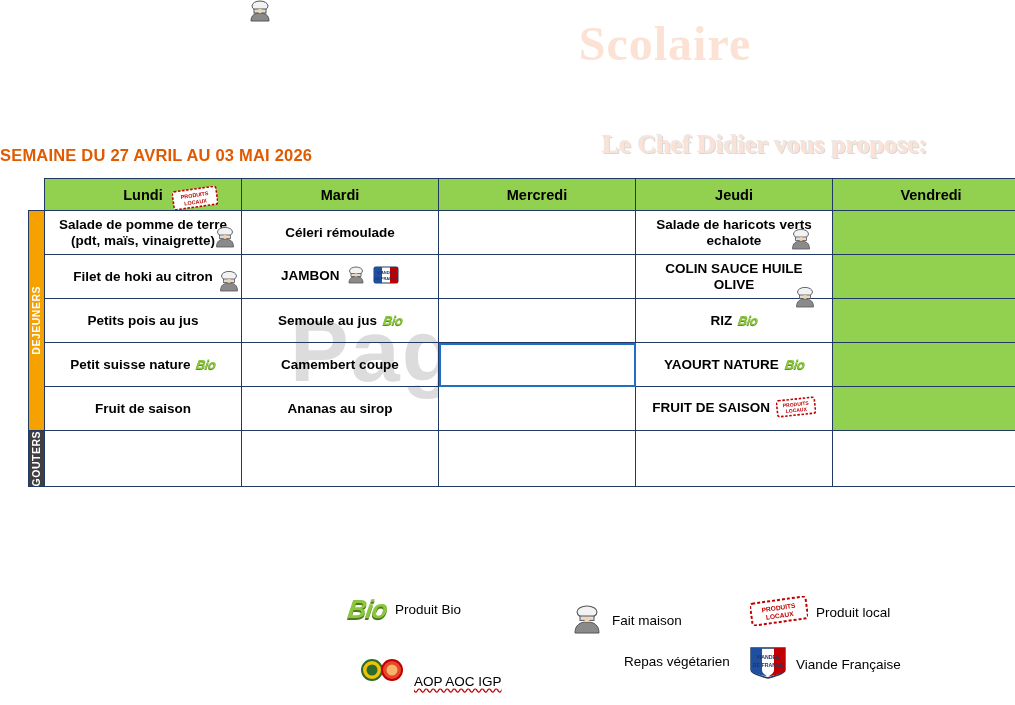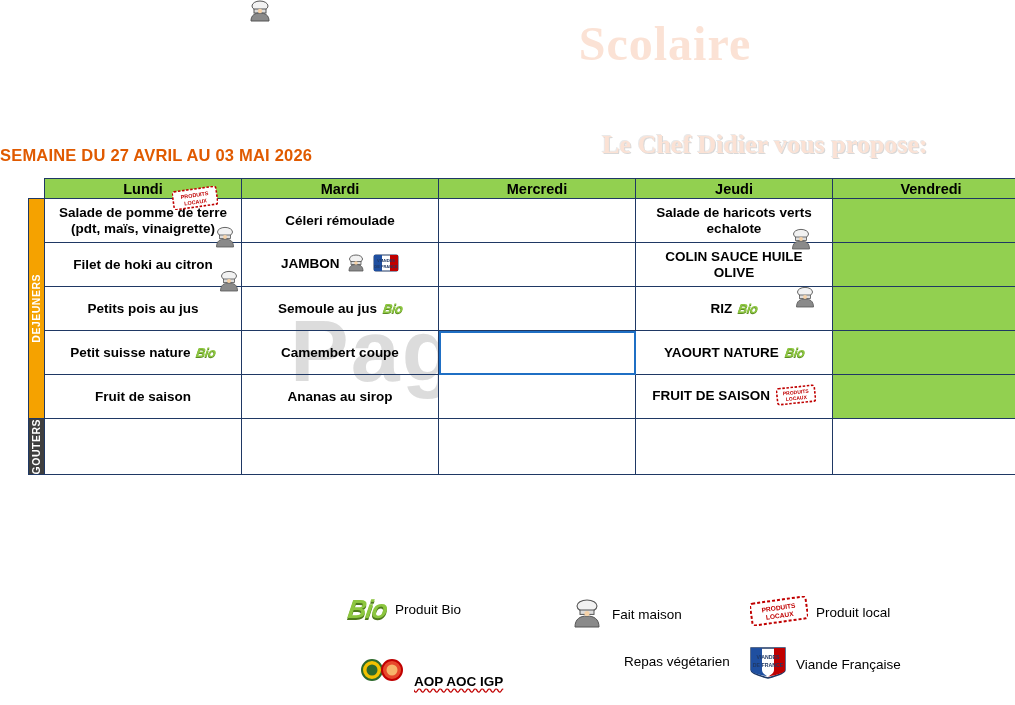--- a/index.html
+++ b/index.html
@@ -71,21 +71,21 @@
   }
   #menu-table col.c-day { width: 197px; }
   #menu-table th, #menu-table td {
     border: 1px solid #1f3864;
     padding: 0;
     vertical-align: middle;
     text-align: center;
   }
   #menu-table thead th {
     background: #92d050;
-    height: 20px;
+    height: 32px;
     font-size: 14.5px;
     font-weight: bold;
     color: #000;
     position: relative;
   }
   #menu-table tbody td {
     height: 44px;
     font-size: 13.5px;
     font-weight: bold;
     color: #000;
@@ -161,21 +161,21 @@
   .lg-item {
     position: absolute;
     display: flex; align-items: center;
     gap: 8px;
     font-size: 13.5px;
     color: #000;
     white-space: nowrap;
   }
   .lg-label { font-size: 13.5px; }
   .lg-label.aop {
-    font-weight: bold;
+    font-weight: normal;
     text-decoration: underline;
     text-decoration-color: #c00000;
     text-decoration-style: wavy;
     text-underline-offset: 2px;
     margin-top: 20px;
   }
   .bio-big {
     font-size: 26px; font-weight: bold; font-style: italic;
     color: #8cc63f;
     text-shadow: 0 2px 0 #4e7a1c;
@@ -414,21 +414,21 @@
       </svg>
   </div>
 
   <div id="legend">
 
     <div class="lg-item" style="left:348px; top:18px;">
       <span class="bio-big">Bio</span>
       <span class="lg-label">Produit Bio</span>
     </div>
 
-    <div class="lg-item" style="left:570px; top:20px;text-align:right;">
+    <div class="lg-item" style="left:570px; top:26px;text-align:right;">
       <span>
         <svg width="34" height="30" viewBox="0 0 34 30">
             <ellipse cx="17" cy="8" rx="10" ry="6" fill="#f2f2f2" stroke="#555" stroke-width="1.1"></ellipse>
             <rect x="10" y="12" width="14" height="4.4" fill="#ddd" stroke="#555" stroke-width="1"></rect>
             <path d="M5 29 C5 21 10 18 17 18 C24 18 29 21 29 29 Z" fill="#8a8a8a" stroke="#555" stroke-width="1"></path>
             <circle cx="17" cy="15.5" r="2.6" fill="#f6d2a8"></circle>
           </svg>
       </span>
       <span class="lg-label">Fait maison</span>
     </div>

